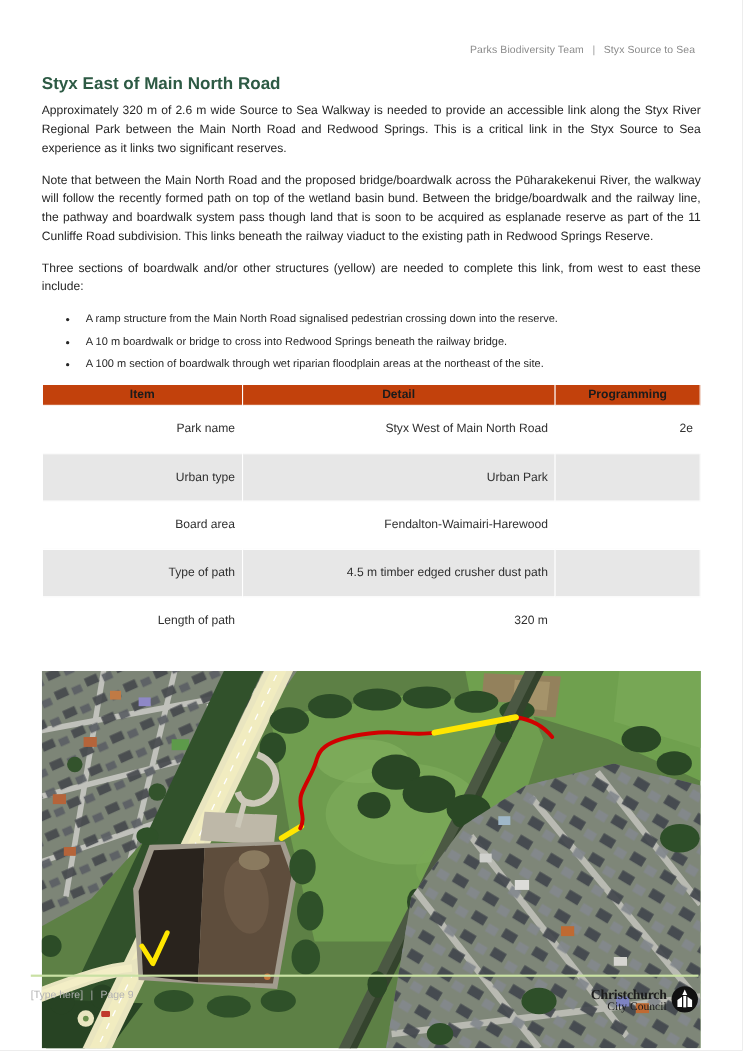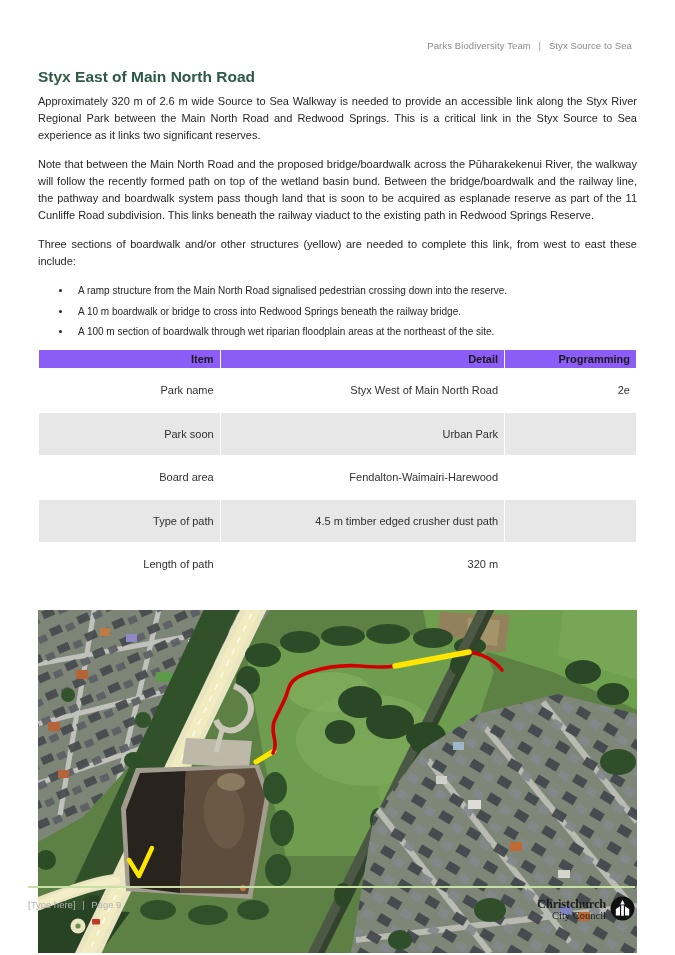--- a/index.html
+++ b/index.html
@@ -45,24 +45,24 @@
   ul.doc-bullets li{padding-left:6px;margin-bottom:3.5px;}
   
   table.info-table{
     width:599px;
     border-collapse:collapse;
     font-size:11px;
     margin-top:9px;
     border:1px solid #d9d9d9;
   }
   table.info-table th{
-    background:#8b5cf6;
+    background:#c2410c;
     color:#1b1b1b;
     font-weight:700;
-    text-align:right;
+    text-align:center;
     padding:2px 6px;
     border:1.5px solid #ffffff;
     height:14px;
   }
   table.info-table td{
     padding:15px 6px;
     border:1.5px solid #ffffff;
     color:#303030;
     height:12.5px;
     text-align:right;
@@ -132,21 +132,21 @@
           <th>Programming</th>
         </tr>
       </thead>
       <tbody>
         <tr>
           <td>Park name</td>
           <td>Styx West of Main North Road</td>
           <td>2e</td>
         </tr>
         <tr>
-          <td>Park soon</td>
+          <td>Urban type</td>
           <td>Urban Park</td>
           <td></td>
         </tr>
         <tr>
           <td>Board area</td>
           <td>Fendalton-Waimairi-Harewood</td>
           <td></td>
         </tr>
         <tr>
           <td>Type of path</td>

